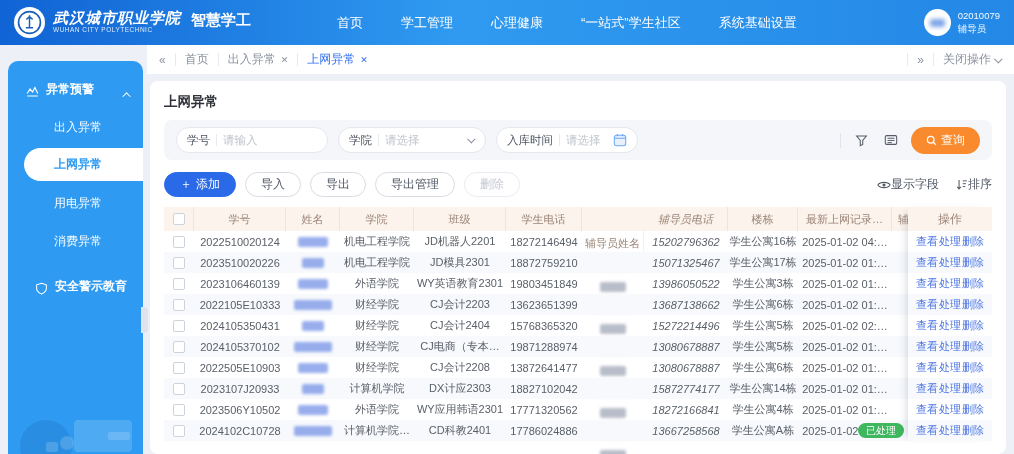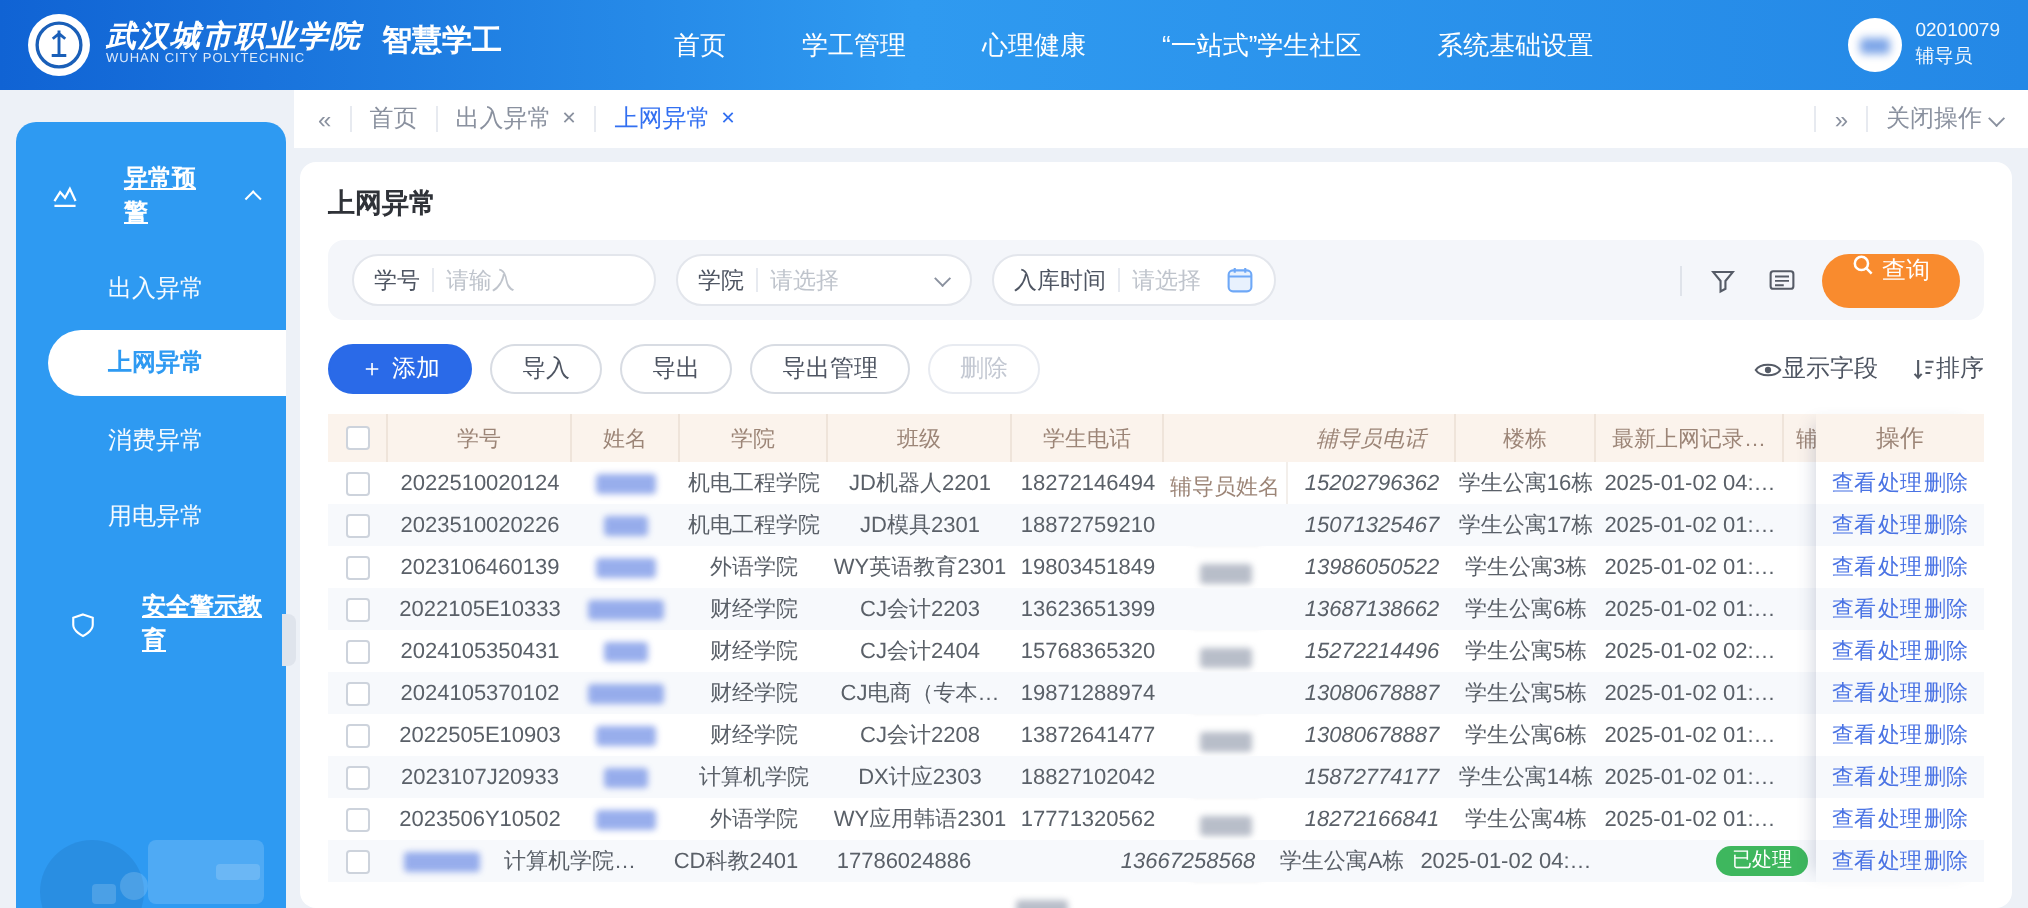--- a/index.html
+++ b/index.html
@@ -21,21 +21,21 @@
   .avatar { width:27px; height:27px; border-radius:50%; background:#fff; display:flex; align-items:center; justify-content:center; }
   .avatar-blur { width:15px; height:8px; background:#7ea6e8; border-radius:2px; filter:blur(2px); }
   .user-meta { font-size:9.5px; line-height:1.3; opacity:.95; }
 
   
   .shell { display:flex; height:409px; position:relative; }
 
   
   .sidebar { width:135px; margin:16px 0 0 8px; background:var(--sidebar-blue,#2E9AF2); border-radius:10px 10px 0 0;
              position:relative; overflow:hidden; color:#fff; flex:none; }
-  .menu-group { display:flex; align-items:center; gap:23px; padding:20px 12px 10px 18px; font-weight:bold; cursor:pointer;text-decoration:underline; }
+  .menu-group { display:flex; align-items:flex-end; gap:7px; padding:20px 12px 10px 18px; font-weight:bold; cursor:pointer; }
   .menu-group.second { padding-top:18px;padding-left:27px; }
   .menu-group .glabel { flex:1; }
   .caret-up { width:6px; height:6px; border-left:1.5px solid #fff; border-top:1.5px solid #fff; transform:rotate(45deg) translateY(2px); }
   .menu-item { height:38px; display:flex; align-items:center; padding-left:46px; cursor:pointer; color:rgba(255,255,255,.96); }
   .menu-item.active { background:#fff; color:var(--sidebar-blue,#2E9AF2); border-radius:17px 0 0 17px;
                       margin-left:16px; padding-left:30px; height:33px; margin-top:2px; margin-bottom:3px; font-weight:bold; }
   .deco { position:absolute; bottom:0; left:0; right:0; height:70px; pointer-events:none; }
   .deco span { position:absolute; background:rgba(255,255,255,.16); }
   .d1 { width:52px; height:52px; border-radius:50%; left:12px; bottom:-18px; background:rgba(0,40,90,.10)!important; }
   .d2 { width:58px; height:32px; border-radius:4px; left:66px; bottom:2px; }
@@ -63,21 +63,21 @@
   .filterbar { background:#f4f6fa; border-radius:8px; height:40px; display:flex; align-items:center; padding:0 12px; gap:10px; }
   .f-field { background:#fff; border:1px solid #e3e6ec; border-radius:15px; height:26px; display:flex; align-items:center; padding:0 10px; gap:6px; cursor:text; }
   .f-label { color:#4e5562; font-size:11.5px; white-space:nowrap; }
   .f-div { width:1px; height:12px; background:#e7eaf0; }
   .f-ph { color:#bfc4cc; font-size:11.5px; flex:1; white-space:nowrap; }
   .w-sid { width:152px; } .w-col { width:148px; cursor:pointer; } .w-date { width:142px; cursor:pointer; }
   .fspacer { flex:1; }
   .vdiv { width:1px; height:15px; background:#dfe3ea; }
   .icon-btn { display:flex; align-items:center; justify-content:center; width:20px; height:20px; cursor:pointer; }
   .search-btn { background:var(--accent-orange,#F98B2E); color:#fff; border:none; border-radius:14px; height:27px;
-                padding:0 15px; font-size:12px; display:flex; align-items:flex-start; gap:4px; cursor:pointer; font-family:inherit; }
+                padding:0 15px; font-size:12px; display:flex; align-items:center; gap:4px; cursor:pointer; font-family:inherit; }
 
   
   .toolbar { display:flex; align-items:center; gap:9px; margin-top:12px; }
   .btn { height:25px; border-radius:14px; padding:0 15px; font-size:12px; display:flex; align-items:center; gap:4px;
          cursor:pointer; border:1px solid #d8dce3; background:#fff; color:#4e5562; font-family:inherit; }
   .btn-primary { background:var(--accent-blue,#2A6AE8); border-color:var(--accent-blue,#2A6AE8); color:#fff; }
   .btn-disabled { color:#c3c8d2; border-color:#e8ebf1; cursor:not-allowed; }
   .tool-right { margin-left:auto; display:flex; align-items:center; gap:16px; color:#4e5562; }
   .tool-link { display:flex; align-items:center; gap:0; cursor:pointer; }
 
@@ -153,22 +153,22 @@
             <svg width="13" height="13" viewBox="0 0 16 16">
               <path d="M1.5 10.5 L5 5 L8 8.5 L11 3 L14.5 10.5" fill="none" stroke="#fff" stroke-width="1.4"></path>
               <path d="M1.5 13.5 h13" stroke="#fff" stroke-width="1.4"></path>
             </svg>
           </span>
           <span class="glabel">异常预警</span>
           <span class="caret-up"></span>
         </div>
         <div class="menu-item">出入异常</div>
         <div class="menu-item active">上网异常</div>
+        <div class="menu-item">用电异常</div>
         <div class="menu-item">消费异常</div>
-        <div class="menu-item">用电异常</div>
         <div class="menu-group second">
           <span>
             <svg width="13" height="13" viewBox="0 0 16 16">
               <path d="M8 1.5 L14 3.5 V8 C14 11.8 8 14.8 8 14.8 C8 14.8 2 11.8 2 8 V3.5 Z" fill="none" stroke="#fff" stroke-width="1.3"></path>
             </svg>
           </span>
           <span class="glabel">安全警示教育</span>
         </div>
         <div class="deco">
           <span class="d1"></span>
@@ -481,20 +481,21 @@
                 </div>
                 <div class="cell c7">18272166841</div>
                 <div class="cell c8">学生公寓4栋</div>
                 <div class="cell c9">2025-01-02 01:…</div>
                 <div class="cell c10"></div>
               </div>
               <div class="trow even">
                 <div class="cell c0">
                   <span class="ckb"></span>
                 </div>
+                <div class="cell c1">2024102C10728</div>
                 <div class="cell c2">
                   <span class="blur-name n"></span>
                 </div>
                 <div class="cell c3">计算机学院…</div>
                 <div class="cell c4">CD科教2401</div>
                 <div class="cell c5">17786024886</div>
                 <div class="cell c6">
                   <span class="blur-name blur-gray g"></span>
                 </div>
                 <div class="cell c7">13667258568</div>

